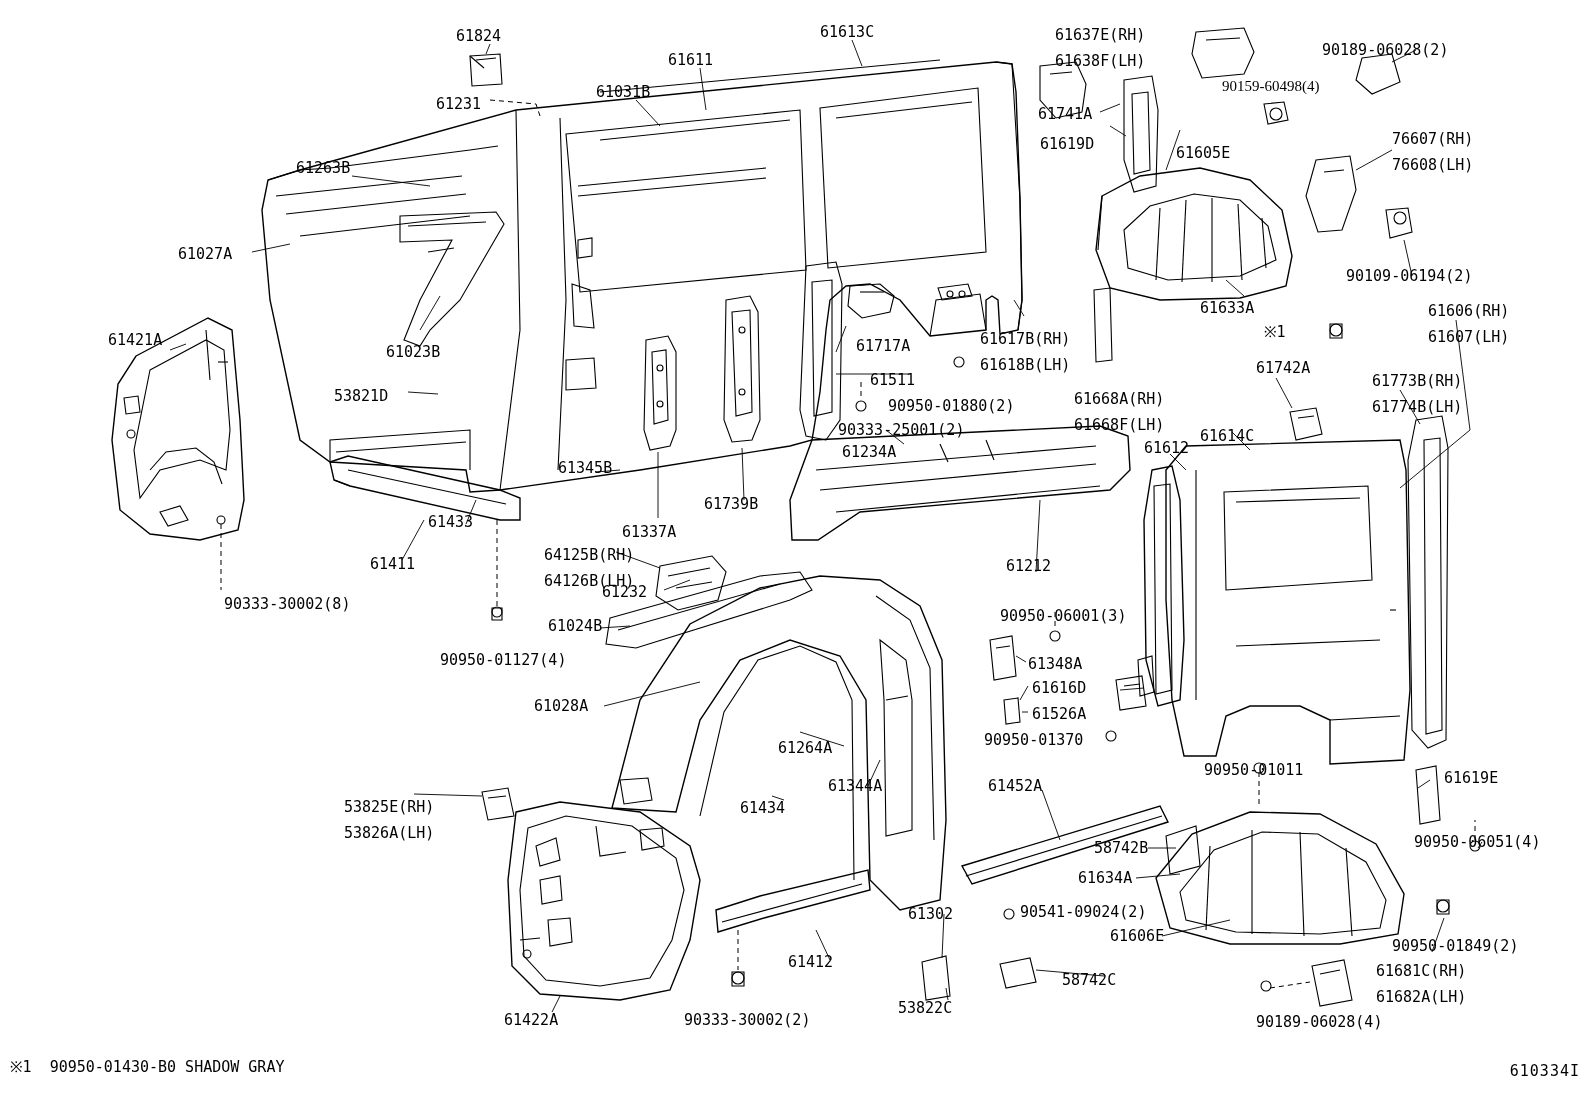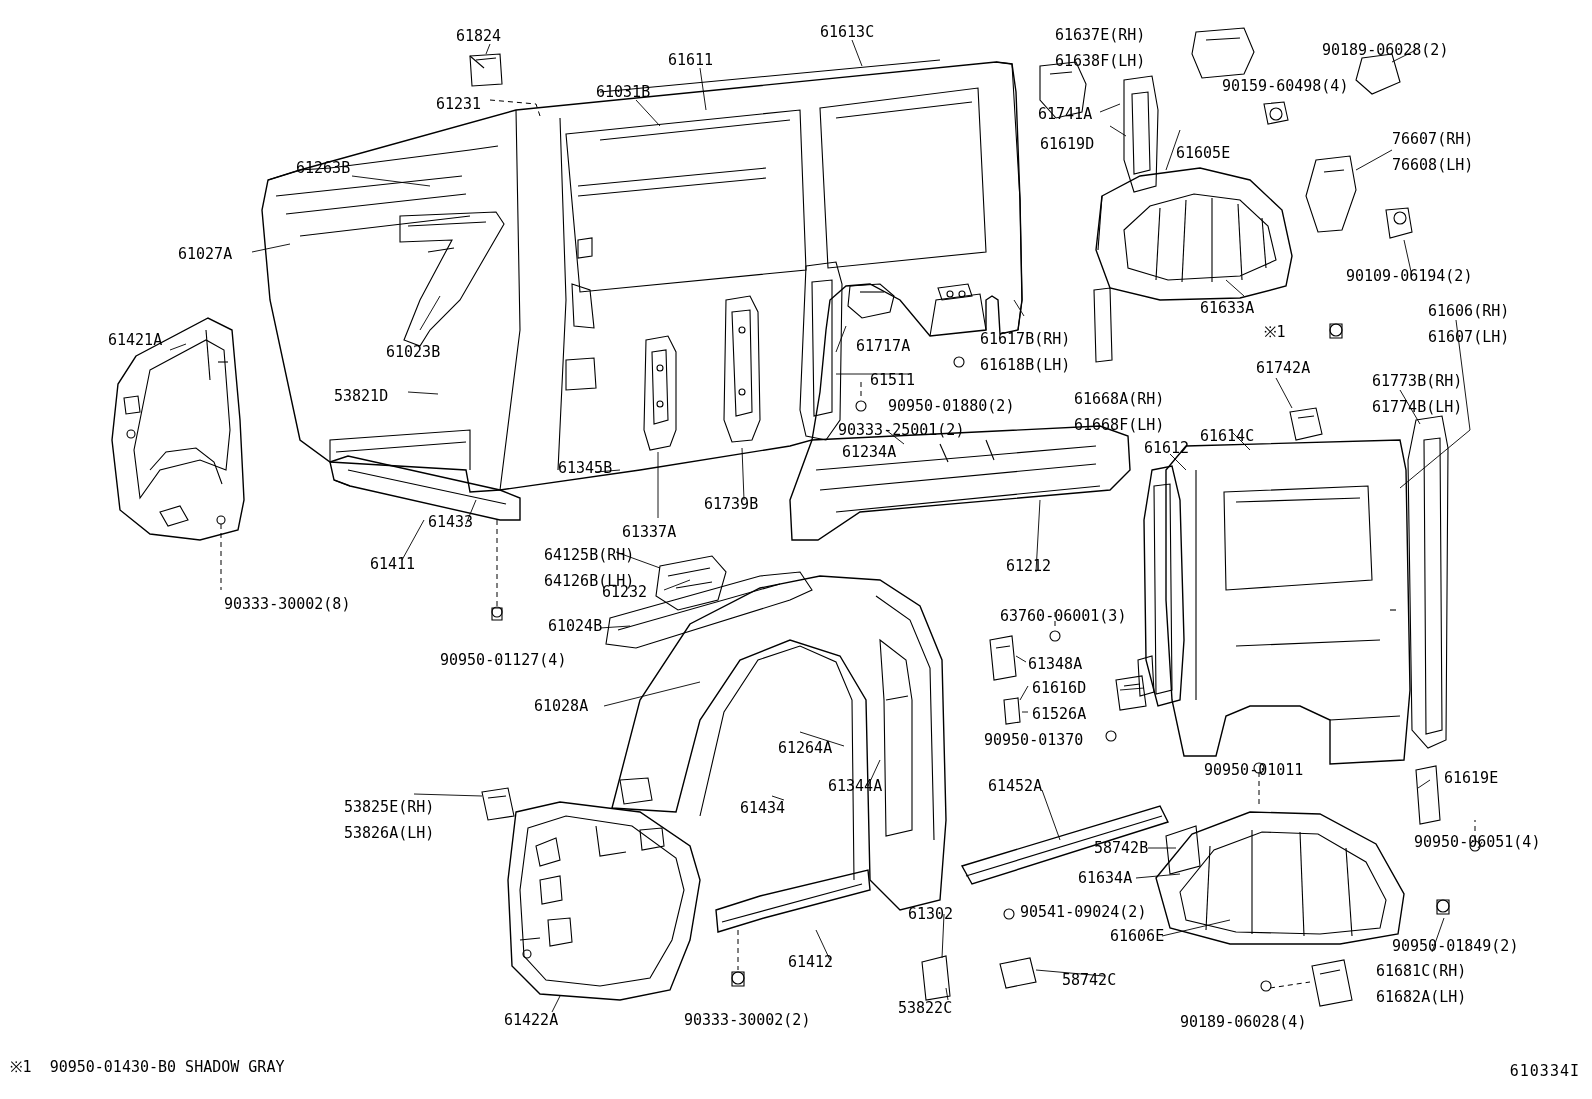--- a/index.html
+++ b/index.html
@@ -280,21 +280,21 @@
   </g>
 </svg>
 
 <div id="labels">
       <div class="lbl" style="left: 456px; top: 28px;">61824</div>
       <div class="lbl" style="left: 820px; top: 24px;">61613C</div>
       <div class="lbl two" style="left: 1055px; top: 22px;">61637E(RH)
 61638F(LH)</div>
       <div class="lbl" style="left: 1322px; top: 42px;">90189-06028(2)</div>
       <div class="lbl" style="left: 668px; top: 52px;">61611</div>
-      <div class="lbl" style="left: 1222px; top: 78px;">90159-60498(4)</div>
+      <div class="lbl" style="left: 1222px; top: 78px; font-family: Liberation Serif, serif;">90159-60498(4)</div>
       <div class="lbl" style="left: 436px; top: 96px;">61231</div>
       <div class="lbl" style="left: 596px; top: 84px;">61031B</div>
       <div class="lbl" style="left: 1038px; top: 106px;">61741A</div>
       <div class="lbl" style="left: 1176px; top: 116px; margin-top: 29px;">61605E</div>
       <div class="lbl" style="left: 296px; top: 160px;">61263B</div>
       <div class="lbl" style="left: 1040px; top: 136px;">61619D</div>
       <div class="lbl two" style="left: 1392px; top: 126px;">76607(RH)
 76608(LH)</div>
       <div class="lbl" style="left: 178px; top: 246px;">61027A</div>
       <div class="lbl" style="left: 1346px; top: 268px;">90109-06194(2)</div>
@@ -323,21 +323,21 @@
       <div class="lbl" style="left: 428px; top: 514px;">61433</div>
       <div class="lbl" style="left: 704px; top: 496px;">61739B</div>
       <div class="lbl" style="left: 622px; top: 524px;">61337A</div>
       <div class="lbl" style="left: 370px; top: 556px;">61411</div>
       <div class="lbl two" style="left: 544px; top: 542px;">64125B(RH)
 64126B(LH)</div>
       <div class="lbl" style="left: 1006px; top: 558px;">61212</div>
       <div class="lbl" style="left: 602px; top: 584px;">61232</div>
       <div class="lbl" style="left: 224px; top: 596px;">90333-30002(8)</div>
       <div class="lbl" style="left: 548px; top: 618px;">61024B</div>
-      <div class="lbl" style="left: 1000px; top: 608px;">63760-06001(3)</div>
+      <div class="lbl" style="left: 1000px; top: 608px;">90950-06001(3)</div>
       <div class="lbl" style="left: 440px; top: 652px;">90950-01127(4)</div>
       <div class="lbl" style="left: 1028px; top: 656px;">61348A</div>
       <div class="lbl" style="left: 1032px; top: 680px;">61616D</div>
       <div class="lbl" style="left: 534px; top: 698px;">61028A</div>
       <div class="lbl" style="left: 1032px; top: 706px;">61526A</div>
       <div class="lbl" style="left: 984px; top: 732px;">90950-01370</div>
       <div class="lbl" style="left: 778px; top: 740px;">61264A</div>
       <div class="lbl" style="left: 1444px; top: 770px;">61619E</div>
       <div class="lbl" style="left: 828px; top: 778px;">61344A</div>
       <div class="lbl" style="left: 988px; top: 778px;">61452A</div>
@@ -352,18 +352,18 @@
       <div class="lbl" style="left: 1020px; top: 904px;">90541-09024(2)</div>
       <div class="lbl" style="left: 1110px; top: 928px;">61606E</div>
       <div class="lbl" style="left: 1392px; top: 938px;">90950-01849(2)</div>
       <div class="lbl" style="left: 788px; top: 954px;">61412</div>
       <div class="lbl" style="left: 1062px; top: 972px; text-align: center;">58742C</div>
       <div class="lbl two" style="left: 1376px; top: 958px;">61681C(RH)
 61682A(LH)</div>
       <div class="lbl" style="left: 898px; top: 1000px;">53822C</div>
       <div class="lbl" style="left: 504px; top: 1012px;">61422A</div>
       <div class="lbl" style="left: 684px; top: 1012px;">90333-30002(2)</div>
-      <div class="lbl" style="left: 1180px; top: 1014px;">90189-06028(4)</div>
+      <div class="lbl" style="left: 1256px; top: 1014px;">90189-06028(4)</div>
     </div>
 
 <div class="foot">※1  90950-01430-B0 SHADOW GRAY</div>
 <div class="code">610334I</div>
 </div>
 
 </body></html>

